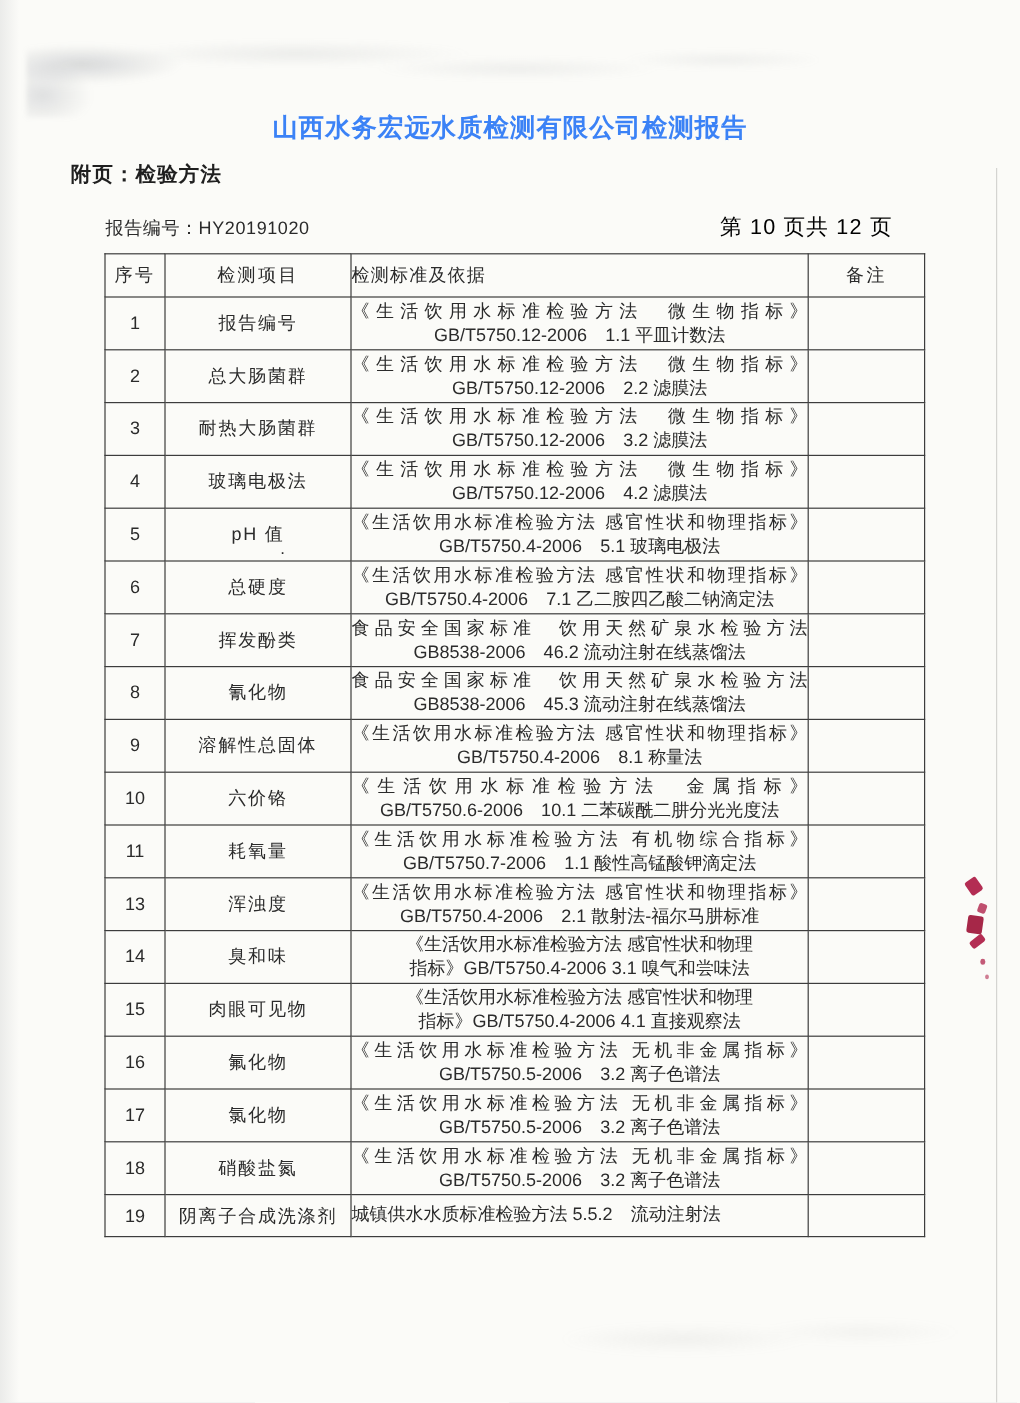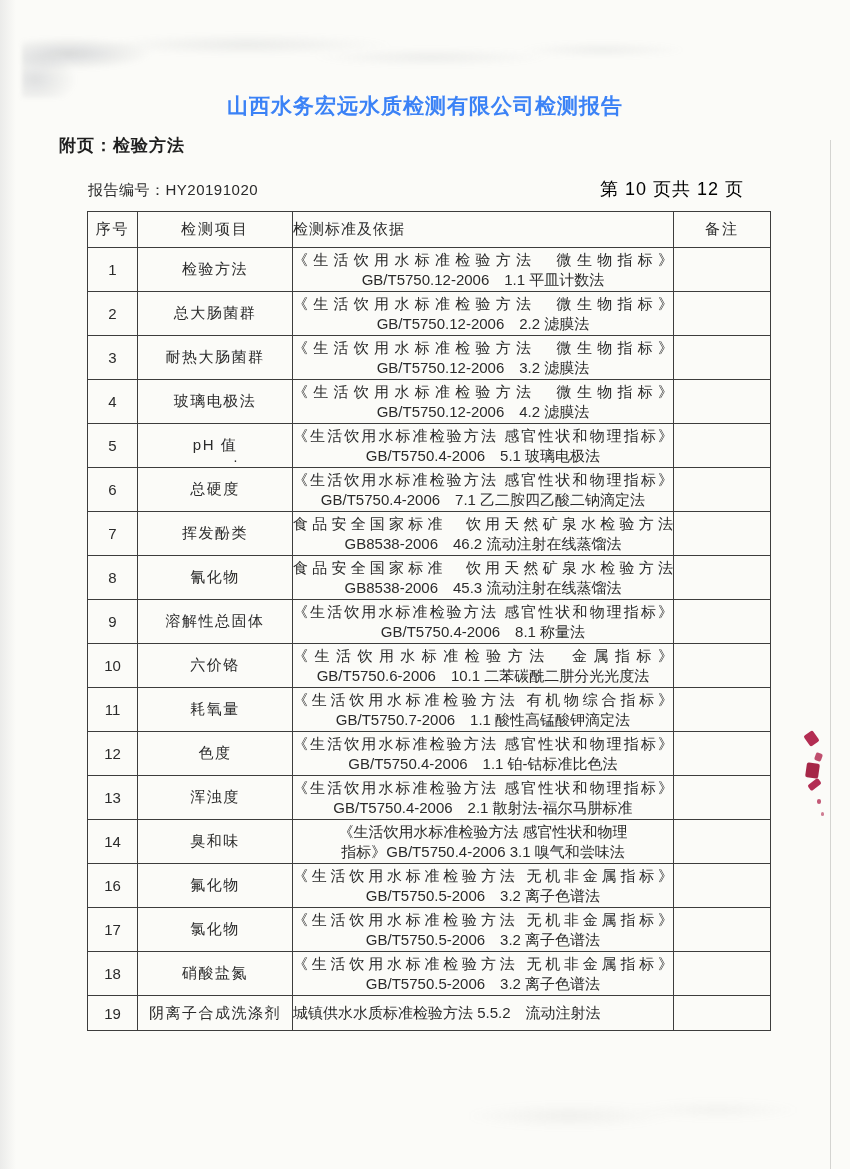--- a/index.html
+++ b/index.html
@@ -87,21 +87,21 @@
       <tr>
         <th class="h-no">序号</th>
         <th class="h-item">检测项目</th>
         <th class="h-std">检测标准及依据</th>
         <th class="h-remark">备注</th>
       </tr>
     </thead>
     <tbody id="methods-tbody">
     <tr>
       <td class="c-no">1</td>
-      <td class="c-item"><span class="item-text">检验方法</span></td>
+      <td class="c-item"><span class="item-text">报告编号</span></td>
       <td class="c-std">
         <div class="l1">《生活饮用水标准检验方法　微生物指标》</div>
         <div class="l2">GB/T5750.12-2006　1.1 平皿计数法</div>
       </td>
       <td class="c-remark"></td>
     </tr>
 
     <tr>
       <td class="c-no">2</td>
       <td class="c-item"><span class="item-text">总大肠菌群</span></td>
@@ -195,29 +195,20 @@
     <tr>
       <td class="c-no">11</td>
       <td class="c-item"><span class="item-text">耗氧量</span></td>
       <td class="c-std">
         <div class="l1">《生活饮用水标准检验方法 有机物综合指标》</div>
         <div class="l2">GB/T5750.7-2006　1.1 酸性高锰酸钾滴定法</div>
       </td>
       <td class="c-remark"></td>
     </tr>
 
-    <tr>
-      <td class="c-no">12</td>
-      <td class="c-item"><span class="item-text">色度</span></td>
-      <td class="c-std">
-        <div class="l1">《生活饮用水标准检验方法 感官性状和物理指标》</div>
-        <div class="l2">GB/T5750.4-2006　1.1 铂-钴标准比色法</div>
-      </td>
-      <td class="c-remark"></td>
-    </tr>
 
     <tr>
       <td class="c-no">13</td>
       <td class="c-item"><span class="item-text">浑浊度</span></td>
       <td class="c-std">
         <div class="l1">《生活饮用水标准检验方法 感官性状和物理指标》</div>
         <div class="l2">GB/T5750.4-2006　2.1 散射法-福尔马肼标准</div>
       </td>
       <td class="c-remark"></td>
     </tr>
@@ -225,20 +216,29 @@
     <tr>
       <td class="c-no">14</td>
       <td class="c-item"><span class="item-text">臭和味</span></td>
       <td class="c-std">
         <div class="l1 center">《生活饮用水标准检验方法 感官性状和物理</div>
         <div class="l2">指标》GB/T5750.4-2006 3.1 嗅气和尝味法</div>
       </td>
       <td class="c-remark"></td>
     </tr>
 
+    <tr>
+      <td class="c-no">15</td>
+      <td class="c-item"><span class="item-text">肉眼可见物</span></td>
+      <td class="c-std">
+        <div class="l1 center">《生活饮用水标准检验方法 感官性状和物理</div>
+        <div class="l2">指标》GB/T5750.4-2006 4.1 直接观察法</div>
+      </td>
+      <td class="c-remark"></td>
+    </tr>
 
     <tr>
       <td class="c-no">16</td>
       <td class="c-item"><span class="item-text">氟化物</span></td>
       <td class="c-std">
         <div class="l1">《生活饮用水标准检验方法 无机非金属指标》</div>
         <div class="l2">GB/T5750.5-2006　3.2 离子色谱法</div>
       </td>
       <td class="c-remark"></td>
     </tr>

